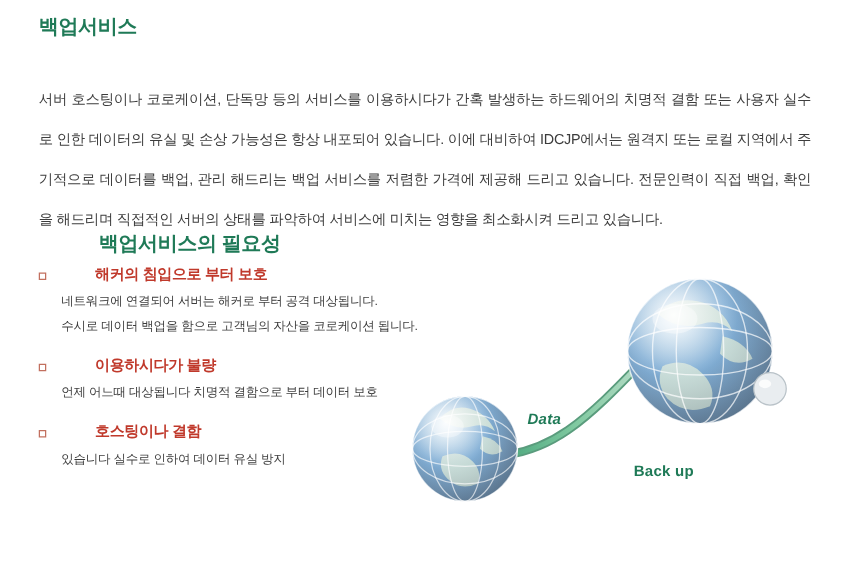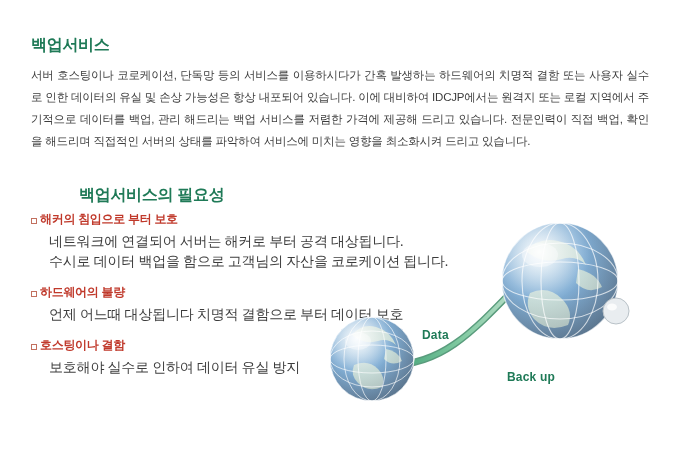--- a/index.html
+++ b/index.html
@@ -23,50 +23,51 @@
 
   
   .section-title {
     position: absolute;
     left: 31px;
     font-size: 16px;
     font-weight: bold;
     color: #1f7a57;
     letter-spacing: -0.3px;
   }
-  #title-1 { top: 24px; }
+  #title-1 { top: 0; }
   #title-2 { top: 172px; margin-left: 48px; }
 
   
   .intro {
     position: absolute;
     left: 31px;
     top: 52px;
     width: 618px;
     font-size: 11.5px;
-    line-height: 22px;
+    line-height: 32px;
     color: #3c3c3c;
     text-align: justify;
     letter-spacing: -0.2px;
   }
 
   
   .bullets {
     position: absolute;
     left: 31px;
     top: 212px;
     width: 420px;
   }
   .bullet-block {
     margin-bottom: 13px;
   }
   .bullet-head {
     display: flex;
     align-items: flex-start;
     margin-bottom: 5px;
+    gap: 36px;
   }
   .bullet-marker {
     width: 9px;
     height: 14px;
     line-height: 14px;
     color: #cf6b6b;
     font-size: 8px;
     flex: 0 0 auto;
     position: relative;
     top: 1px;
@@ -86,43 +87,42 @@
     font-size: 12px;
     font-weight: bold;
     color: #c0392b;
     letter-spacing: -0.3px;
     line-height: 15px;
   }
   .bullet-lines {
     margin-left: 18px;
   }
   .bullet-line {
-    font-size: 14px;
+    font-size: 10px;
     line-height: 20px;
     color: #3c3c3c;
     letter-spacing: -0.2px;
-    font-family: Liberation Serif, serif;
   }
 
   
   .illustration {
     position: absolute;
     left: 320px;
     top: 215px;
     width: 350px;
     height: 200px;
   }
   .label {
     position: absolute;
     font-size: 12px;
     font-weight: bold;
     color: #1f7a57;
     letter-spacing: 0.2px;
   }
-  .label-data { left: 102px; top: 113px; }
+  .label-data { left: 102px; top: 113px; font-style: italic; }
   .label-backup { left: 150px; top: 155px; margin-left: 37px; }
 </style>
 </head>
 <body>
 
 <div class="page">
 
   <h1 class="section-title" id="title-1">백업서비스</h1>
 
   <p class="intro">서버 호스팅이나 코로케이션, 단독망 등의 서비스를 이용하시다가 간혹 발생하는 하드웨어의 치명적 결함 또는 사용자 실수로 인한 데이터의 유실 및 손상 가능성은 항상 내포되어 있습니다. 이에 대비하여 IDCJP에서는 원격지 또는 로컬 지역에서 주기적으로 데이터를 백업, 관리 해드리는 백업 서비스를 저렴한 가격에 제공해 드리고 있습니다. 전문인력이 직접 백업, 확인을 해드리며 직접적인 서버의 상태를 파악하여 서비스에 미치는 영향을 최소화시켜 드리고 있습니다.</p>
@@ -138,34 +138,34 @@
       </div>
       <div class="bullet-lines">
         <div class="bullet-line">네트워크에 연결되어 서버는 해커로 부터 공격 대상됩니다.</div>
         <div class="bullet-line">수시로 데이터 백업을 함으로 고객님의 자산을 코로케이션 됩니다.</div>
       </div>
     </div>
 
     <div class="bullet-block">
       <div class="bullet-head">
         <span class="bullet-marker"></span>
-        <span class="bullet-title">하드웨어의 불량</span>
+        <span class="bullet-title">이용하시다가 불량</span>
       </div>
       <div class="bullet-lines">
         <div class="bullet-line">언제 어느때 대상됩니다 치명적 결함으로 부터 데이터 보호</div>
       </div>
     </div>
 
     <div class="bullet-block">
       <div class="bullet-head">
         <span class="bullet-marker"></span>
         <span class="bullet-title">호스팅이나 결함</span>
       </div>
       <div class="bullet-lines">
-        <div class="bullet-line">보호해야 실수로 인하여 데이터 유실 방지</div>
+        <div class="bullet-line">있습니다 실수로 인하여 데이터 유실 방지</div>
       </div>
     </div>
 
   </div>
 
   <div class="illustration">
 
     <svg width="350" height="200" viewBox="0 0 350 200">
       <defs>
         <radialGradient id="gBlue" cx="35%" cy="30%" r="75%">

